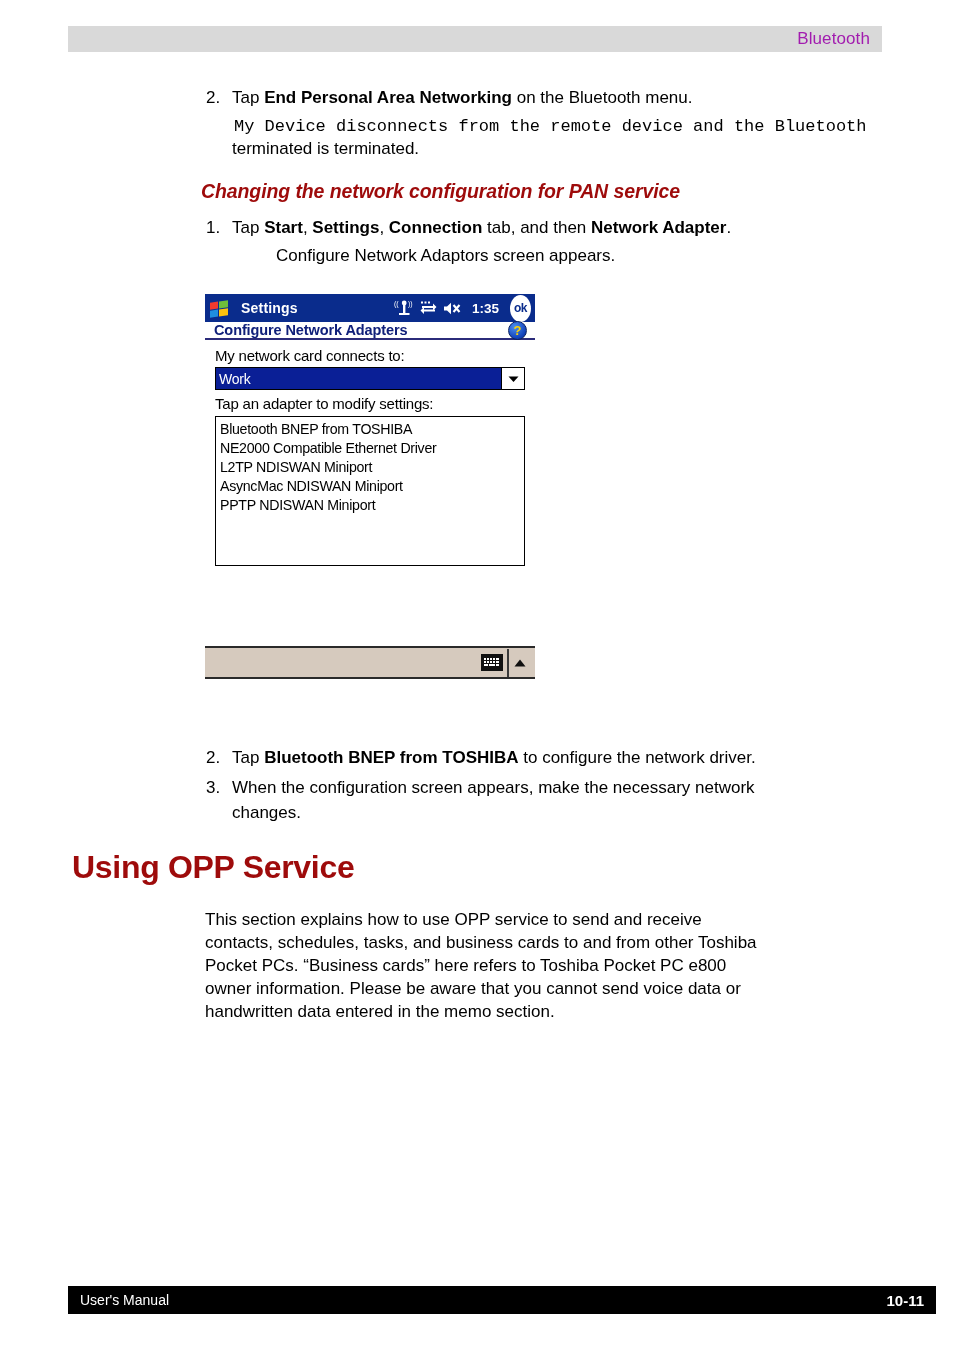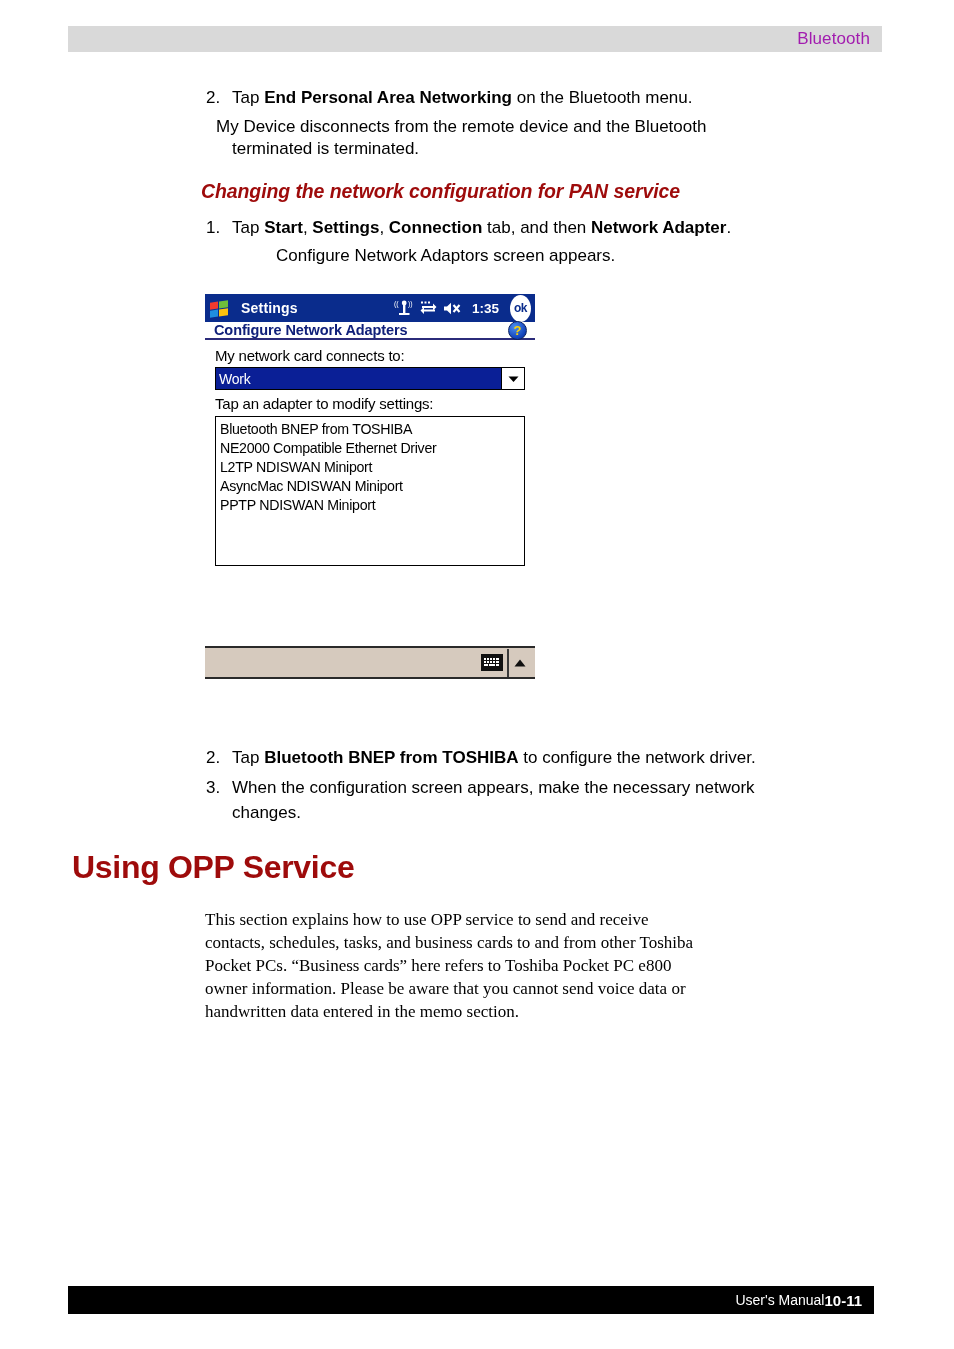--- a/index.html
+++ b/index.html
@@ -84,21 +84,20 @@
     font-size: 32px;
     font-weight: bold;
     color: #9e0b0b;
     letter-spacing: -0.3px;
   }
 
   .para {
     position: absolute;
     font-size: 17px;
     line-height: 23px;
-    font-family: Liberation Serif, serif;
   }
 
   
   .ppc {
     position: absolute;
     left: 205px;
     top: 294px;
     width: 330px;
   }
   .ppc-titlebar {
@@ -274,26 +273,26 @@
     background: #3a3a3a;
     margin: 0 5px 0 0;
   }
   .sip-arrow { margin-right: 7px; display:flex; align-items:center; }
 
   
   .page-footer {
     position: absolute;
     left: 68px;
     top: 1286px;
-    width: 806px;
+    width: 868px;
     height: 28px;
     background: #000000;
     display: flex;
     align-items: center;
-    justify-content: flex-end;
+    justify-content: space-between;
     box-sizing: border-box;
     padding: 0 12px;
   }
   .footer-text {
     color: #ffffff;
     font-size: 14px;
   }
   .footer-page {
     color: #ffffff;
     font-size: 15px;
@@ -307,21 +306,21 @@
   <span class="page-header-text">Bluetooth</span>
 </div>
 
 <div class="content">
 
   <div class="num-item" style="left:198px; top:85px; width:690px;">
     <span class="num-marker">2.</span>
     <span class="num-body"><span>Tap </span><b>End Personal Area Networking</b><span> on the Bluetooth menu.</span></span>
   </div>
 
-  <div class="plain-line" style="left:216px; top:114px;">My Device disconnects from the remote device and the Bluetooth</div>
+  <div class="plain-line" style="left:234px; top:114px;font-family:Liberation Mono, monospace;">My Device disconnects from the remote device and the Bluetooth</div>
   <div class="plain-line" style="left:232px; top:136px;">terminated is terminated.</div>
 
   <div class="sub-heading" style="left:201px; top:180px;">Changing the network configuration for PAN service</div>
 
   <div class="num-item" style="left:198px; top:215px; width:690px;">
     <span class="num-marker">1.</span>
     <span class="num-body"><span>Tap </span><b>Start</b><span>, </span><b>Settings</b><span>, </span><b>Connection</b><span> tab, and then </span><b>Network Adapter</b><span>.</span></span>
   </div>
 
   <div class="plain-line" style="left:232px; top:243px;margin-left:44px;">Configure Network Adaptors screen appears.</div>

